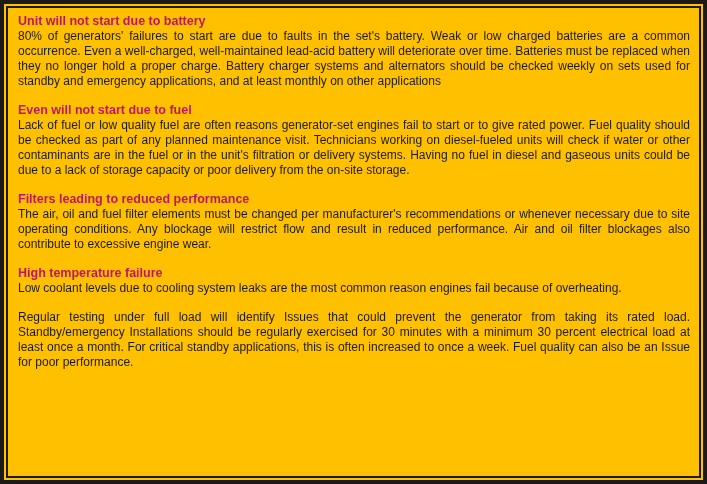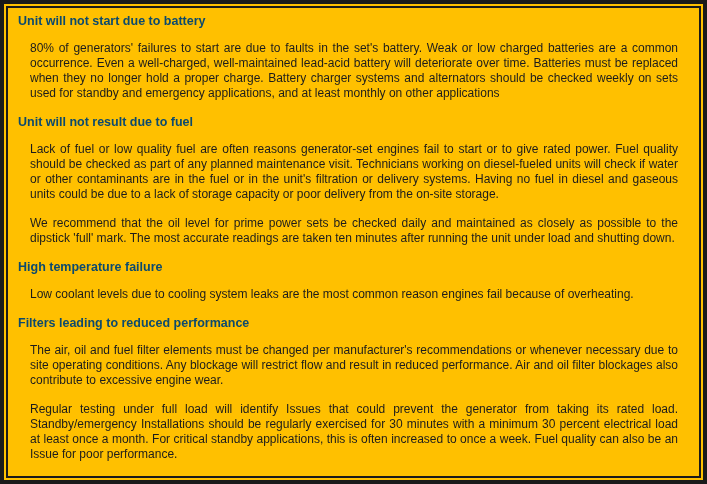--- a/index.html
+++ b/index.html
@@ -36,57 +36,56 @@
       color: #1c1c1c;
     }
     .section {
       margin: 0 0 14px 0;
     }
     .section h3 {
       margin: 0;
       font-size: 12.5px;
       line-height: 15px;
       font-weight: bold;
-      color: #0c4a6e;
+      color: #be185d;
     }
     .section p {
-      margin: 12px;
+      margin: 0;
       text-align: justify;
       text-align-last: left;
     }
   </style>
 </head>
 <body>
 
 <div class="frame">
   <div class="inner">
     <div class="content">
 
       <div class="section">
         <h3>Unit will not start due to battery</h3>
         <p>80% of generators' failures to start are due to faults in the set's battery. Weak or low charged batteries are a common occurrence. Even a well-charged, well-maintained lead-acid battery will deteriorate over time. Batteries must be replaced when they no longer hold a proper charge. Battery charger systems and alternators should be checked weekly on sets used for standby and emergency applications, and at least monthly on other applications</p>
       </div>
 
       <div class="section">
-        <h3>Unit will not result due to fuel</h3>
+        <h3>Even will not start due to fuel</h3>
         <p>Lack of fuel or low quality fuel are often reasons generator-set engines fail to start or to give rated power. Fuel quality should be checked as part of any planned maintenance visit. Technicians working on diesel-fueled units will check if water or other contaminants are in the fuel or in the unit's filtration or delivery systems. Having no fuel in diesel and gaseous units could be due to a lack of storage capacity or poor delivery from the on-site storage.</p>
       </div>
 
       <div class="section">
-        <p>We recommend that the oil level for prime power sets be checked daily and maintained as closely as possible to the dipstick 'full' mark. The most accurate readings are taken ten minutes after running the unit under load and shutting down.</p>
+      </div>
+
+      <div class="section">
+        <h3>Filters leading to reduced performance</h3>
+        <p>The air, oil and fuel filter elements must be changed per manufacturer's recommendations or whenever necessary due to site operating conditions. Any blockage will restrict flow and result in reduced performance. Air and oil filter blockages also contribute to excessive engine wear.</p>
       </div>
 
       <div class="section">
         <h3>High temperature failure</h3>
         <p>Low coolant levels due to cooling system leaks are the most common reason engines fail because of overheating.</p>
-      </div>
-
-      <div class="section">
-        <h3>Filters leading to reduced performance</h3>
-        <p>The air, oil and fuel filter elements must be changed per manufacturer's recommendations or whenever necessary due to site operating conditions. Any blockage will restrict flow and result in reduced performance. Air and oil filter blockages also contribute to excessive engine wear.</p>
       </div>
 
       <div class="section">
         <p>Regular testing under full load will identify Issues that could prevent the generator from taking its rated load. Standby/emergency Installations should be regularly exercised for 30 minutes with a minimum 30 percent electrical load at least once a month. For critical standby applications, this is often increased to once a week. Fuel quality can also be an Issue for poor performance.</p>
       </div>
 
     </div>
   </div>
 </div>
 

